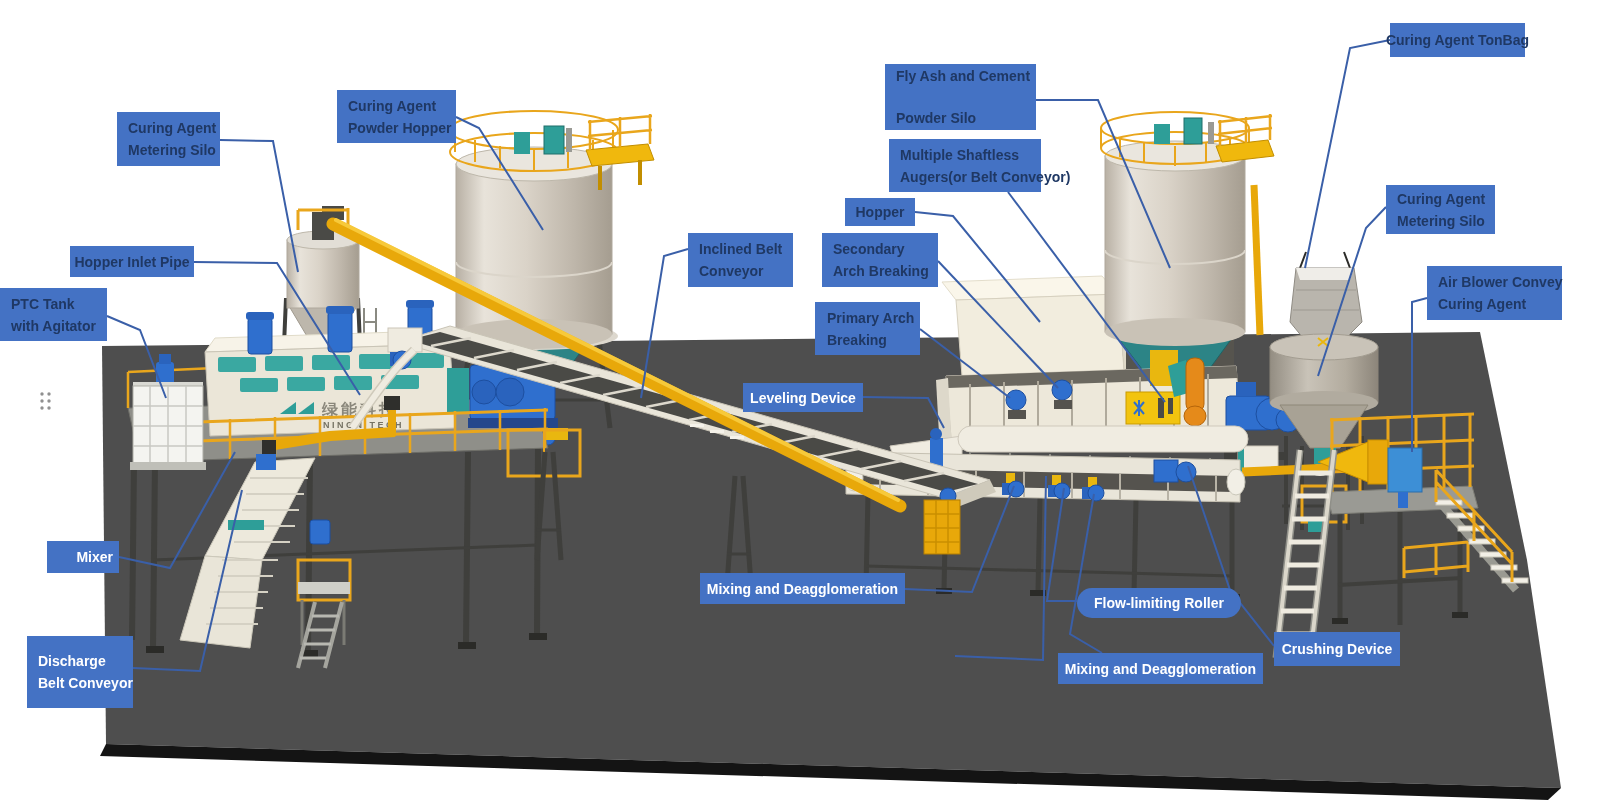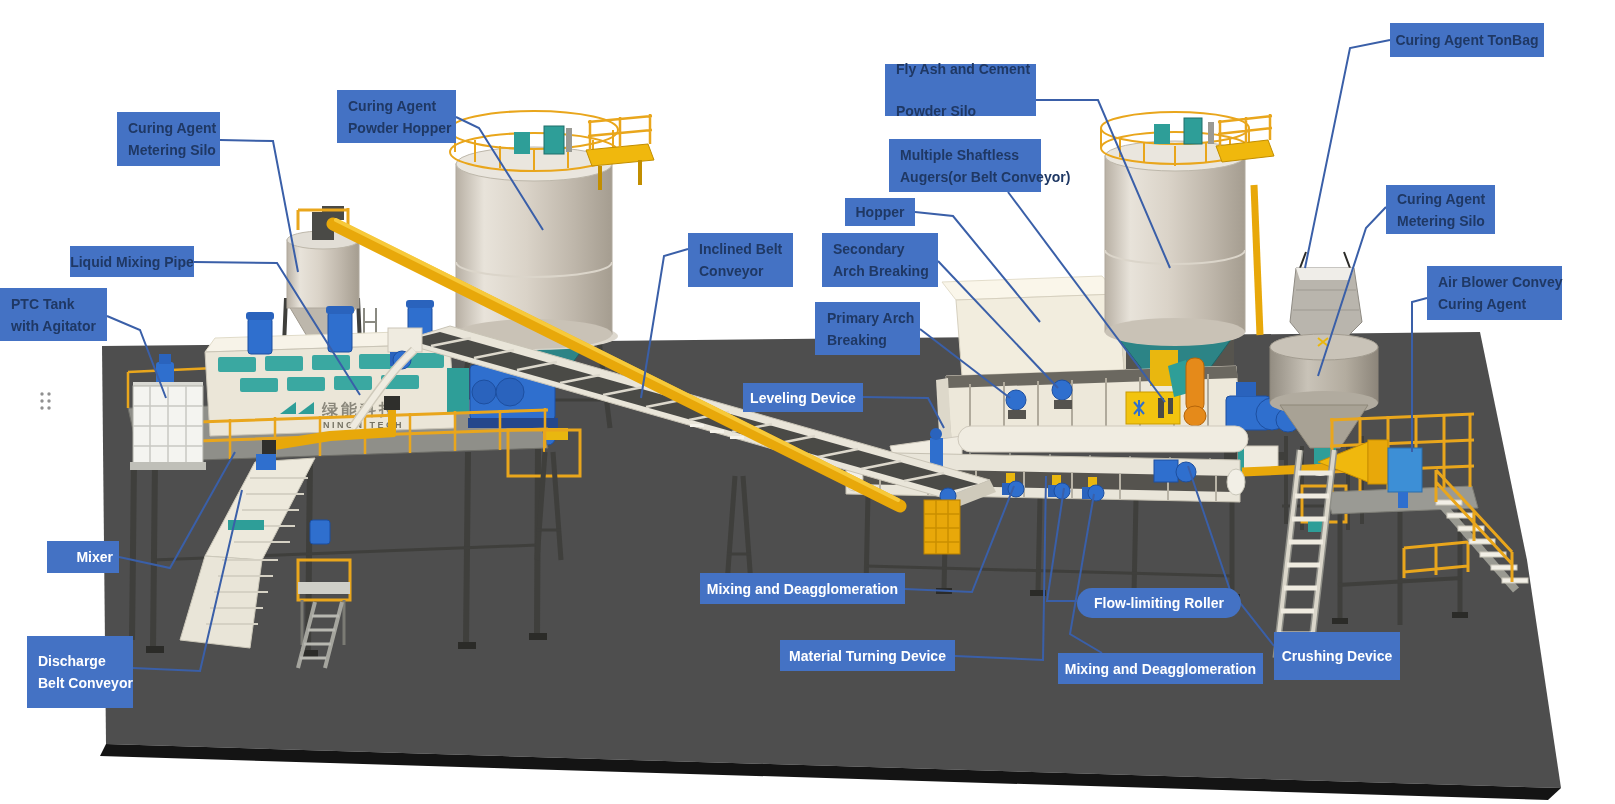--- a/index.html
+++ b/index.html
@@ -371,24 +371,24 @@
     <polyline points="119,557 170,568 235,452"></polyline>
     <polyline points="905,589 972,592 1014,486"></polyline>
     <polyline points="955,656 1043,660 1046,476"></polyline>
     <polyline points="1077,601 1047,601 1064,488"></polyline>
     <polyline points="1102,653 1070,634 1094,494"></polyline>
     <polyline points="1274,646 1230,590 1188,466"></polyline>
     <polyline points="133,668 200,671 242,490"></polyline>
   </g>
 </svg>
 
-<div class="label center" style="left:1390px;top:23px;width:154px;height:34px;">
+<div class="label center" style="left:1390px;top:23px;width:135px;height:34px;">
   <span class="ln">Curing Agent TonBag</span>
 </div>
-<div class="label left" style="left:885px;top:64px;width:151px;height:52px;gap:20px;">
+<div class="label left" style="left:885px;top:64px;width:151px;height:66px;gap:20px;">
   <span class="ln">Fly Ash and Cement</span>
       <span class="ln">Powder Silo</span>
 </div>
 <div class="label left" style="left:889px;top:139px;width:152px;height:53px;">
   <span class="ln">Multiple Shaftless</span>
       <span class="ln">Augers(or Belt Conveyor)</span>
 </div>
 <div class="label left" style="left:337px;top:90px;width:119px;height:53px;">
   <span class="ln">Curing Agent</span>
       <span class="ln">Powder Hopper</span>
@@ -402,21 +402,21 @@
 </div>
 <div class="label left" style="left:822px;top:233px;width:116px;height:54px;">
   <span class="ln">Secondary</span>
       <span class="ln">Arch Breaking</span>
 </div>
 <div class="label left" style="left:688px;top:233px;width:105px;height:54px;">
   <span class="ln">Inclined Belt</span>
       <span class="ln">Conveyor</span>
 </div>
 <div class="label center" style="left:70px;top:246px;width:124px;height:31px;">
-  <span class="ln">Liquid Mixing Pipe</span>
+  <span class="ln">Hopper Inlet Pipe</span>
 </div>
 <div class="label left" style="left:815px;top:302px;width:105px;height:53px;padding-left:12px;">
   <span class="ln">Primary Arch</span>
       <span class="ln">Breaking</span>
 </div>
 <div class="label left" style="left:0px;top:288px;width:107px;height:53px;">
   <span class="ln">PTC Tank</span>
       <span class="ln">with Agitator</span>
 </div>
 <div class="label left" style="left:1386px;top:185px;width:109px;height:49px;">
@@ -429,30 +429,27 @@
 </div>
 <div class="label center light" style="left:743px;top:383px;width:120px;height:29px;">
   <span class="ln">Leveling Device</span>
 </div>
 <div class="label center light" style="left:47px;top:541px;width:72px;height:32px;align-items:flex-end;">
   <span class="ln">Mixer</span>
 </div>
 <div class="label center light" style="left:700px;top:573px;width:205px;height:31px;">
   <span class="ln">Mixing and Deagglomeration</span>
 </div>
-<div class="label center light" style="left:780px;top:640px;width:175px;height:31px;">
-  <span class="ln">Material Turning Device</span>
-</div>
 <div class="label center light" style="left:1077px;top:588px;width:164px;height:30px;border-radius:15px;">
   <span class="ln">Flow-limiting Roller</span>
 </div>
 <div class="label center light" style="left:1058px;top:653px;width:205px;height:31px;">
   <span class="ln">Mixing and Deagglomeration</span>
 </div>
-<div class="label center light" style="left:1274px;top:632px;width:126px;height:48px;">
+<div class="label center light" style="left:1274px;top:632px;width:126px;height:34px;">
   <span class="ln">Crushing Device</span>
 </div>
 <div class="label left light" style="left:27px;top:636px;width:106px;height:72px;">
   <span class="ln">Discharge</span>
       <span class="ln">Belt Conveyor</span>
 </div>
 
 </div>
 
 </body></html>

